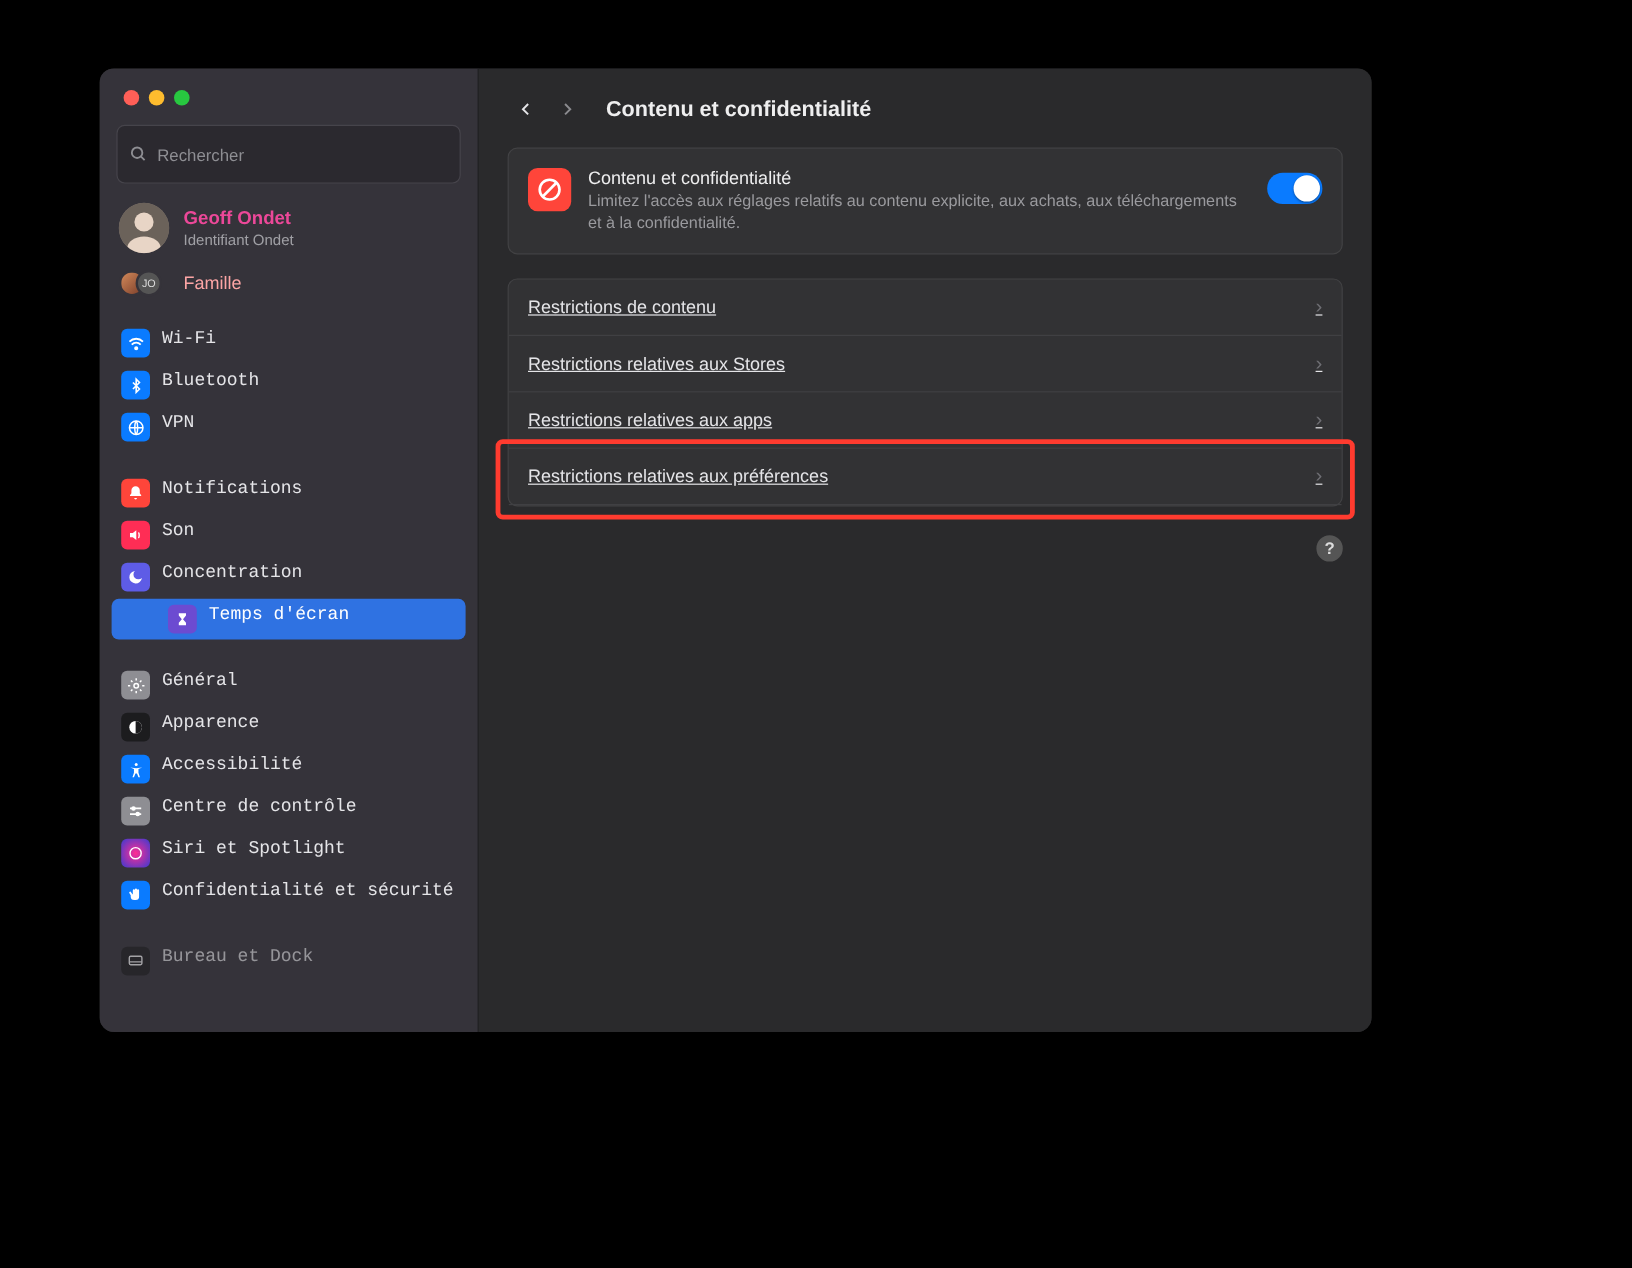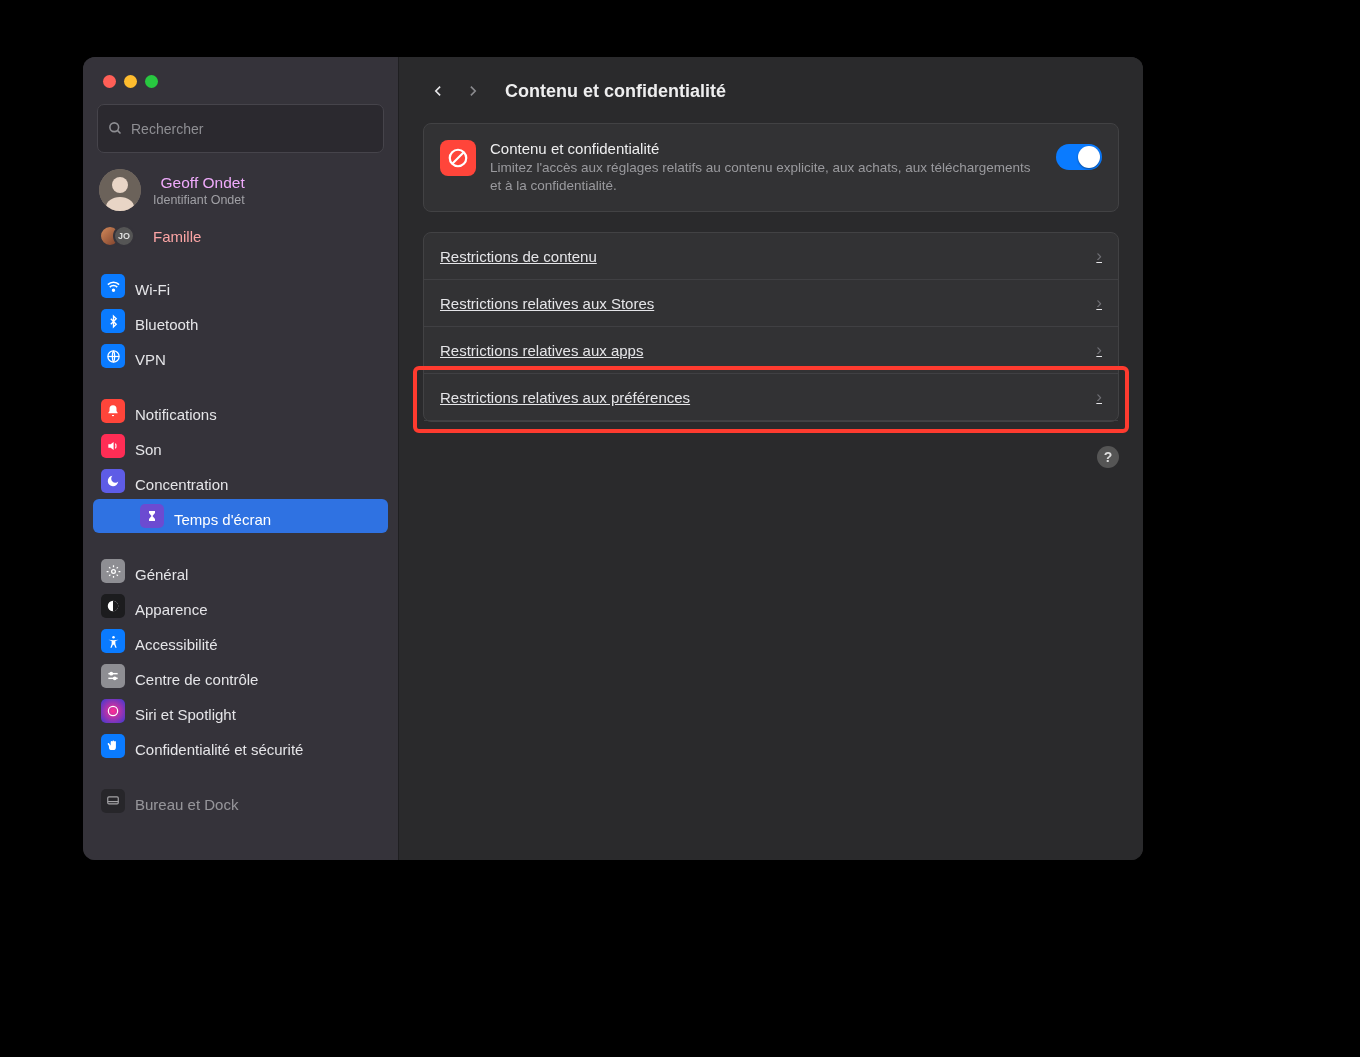--- a/index.html
+++ b/index.html
@@ -30,34 +30,35 @@
   .search {
     display:flex; align-items:center; gap:8px;
     background:#2b292f; border:1px solid #46444b; border-radius:7px;
     height:49px; padding:0 10px;
     color:#8e8e93; font-size:14px;
   }
   .search svg { flex:0 0 auto; }
   .account-row { display:flex; align-items:center; gap:12px; padding:10px 16px 8px 16px; cursor:pointer;}
   .avatar { width:42px; height:42px; border-radius:50%; background: radial-gradient(circle at 50% 35%, #e8d5c6 0 35%, #7d736a 36% 100%); display:flex; align-items:center; justify-content:center; overflow:hidden;}
   .avatar svg{width:42px;height:42px;}
-  .account-name{ color:#f0abfc; font-size:15.5px; font-weight:400;text-align:right;}
+  .account-name{ color:#ec4899; font-size:15.5px; font-weight:700;}
   .account-sub{ color:#a0a0a5; font-size:12.5px; margin-top:1px;}
   .family-row{ display:flex; align-items:center; gap:12px; padding:6px 16px 10px 16px; cursor:pointer;}
   .fam-icon{ width:42px; height:22px; display:flex; align-items:center;}
-  .fam-dot{ width:22px;height:22px;border-radius:50%; background:#555; border:2px solid #35333a; margin-left:-8px; display:flex; align-items:center; justify-content:center; font-size:9px; color:#ddd; font-weight:700;}
+  .fam-dot{ width:22px;height:22px;border-radius:50%; background:#555; border:2px solid #35333a; margin-left:-8px; display:flex; align-items:center; justify-content:center; font-size:9px; color:#ddd; font-weight:400;}
   .fam-dot.first{margin-left:0; background: linear-gradient(135deg,#d48a5a,#7a3e2a);}
   .fam-label{ color:#fca5a5; font-size:15px;}
   .nav { flex:1; overflow-y:hidden; padding:6px 10px 0 10px; }
   .nav-group { padding:6px 0 14px 0;}
   .nav-item {
-    display:flex; align-items:flex-end; gap:10px;
+    display:flex; align-items:flex-start; gap:10px;
     padding:5px 8px; border-radius:6px;
     color:#e5e5e8; font-size:15px; cursor:pointer;
     margin-bottom:1px;
+    font-family:Liberation Mono, monospace;
   }
   .nav-item.selected { background:#2f72e2; color:#fff;padding-left:47px;}
   .nav-icon {
     width:24px; height:24px; border-radius:5px;
     display:flex; align-items:center; justify-content:center;
     font-size:14px; color:#fff; flex:0 0 auto;
   }
   .bg-blue{background:#0a7bff;}
   .bg-red{background:#ff453a;} .bg-pink{background:#ff2d55;}
   .bg-purple{background:#5e5ce6;}

